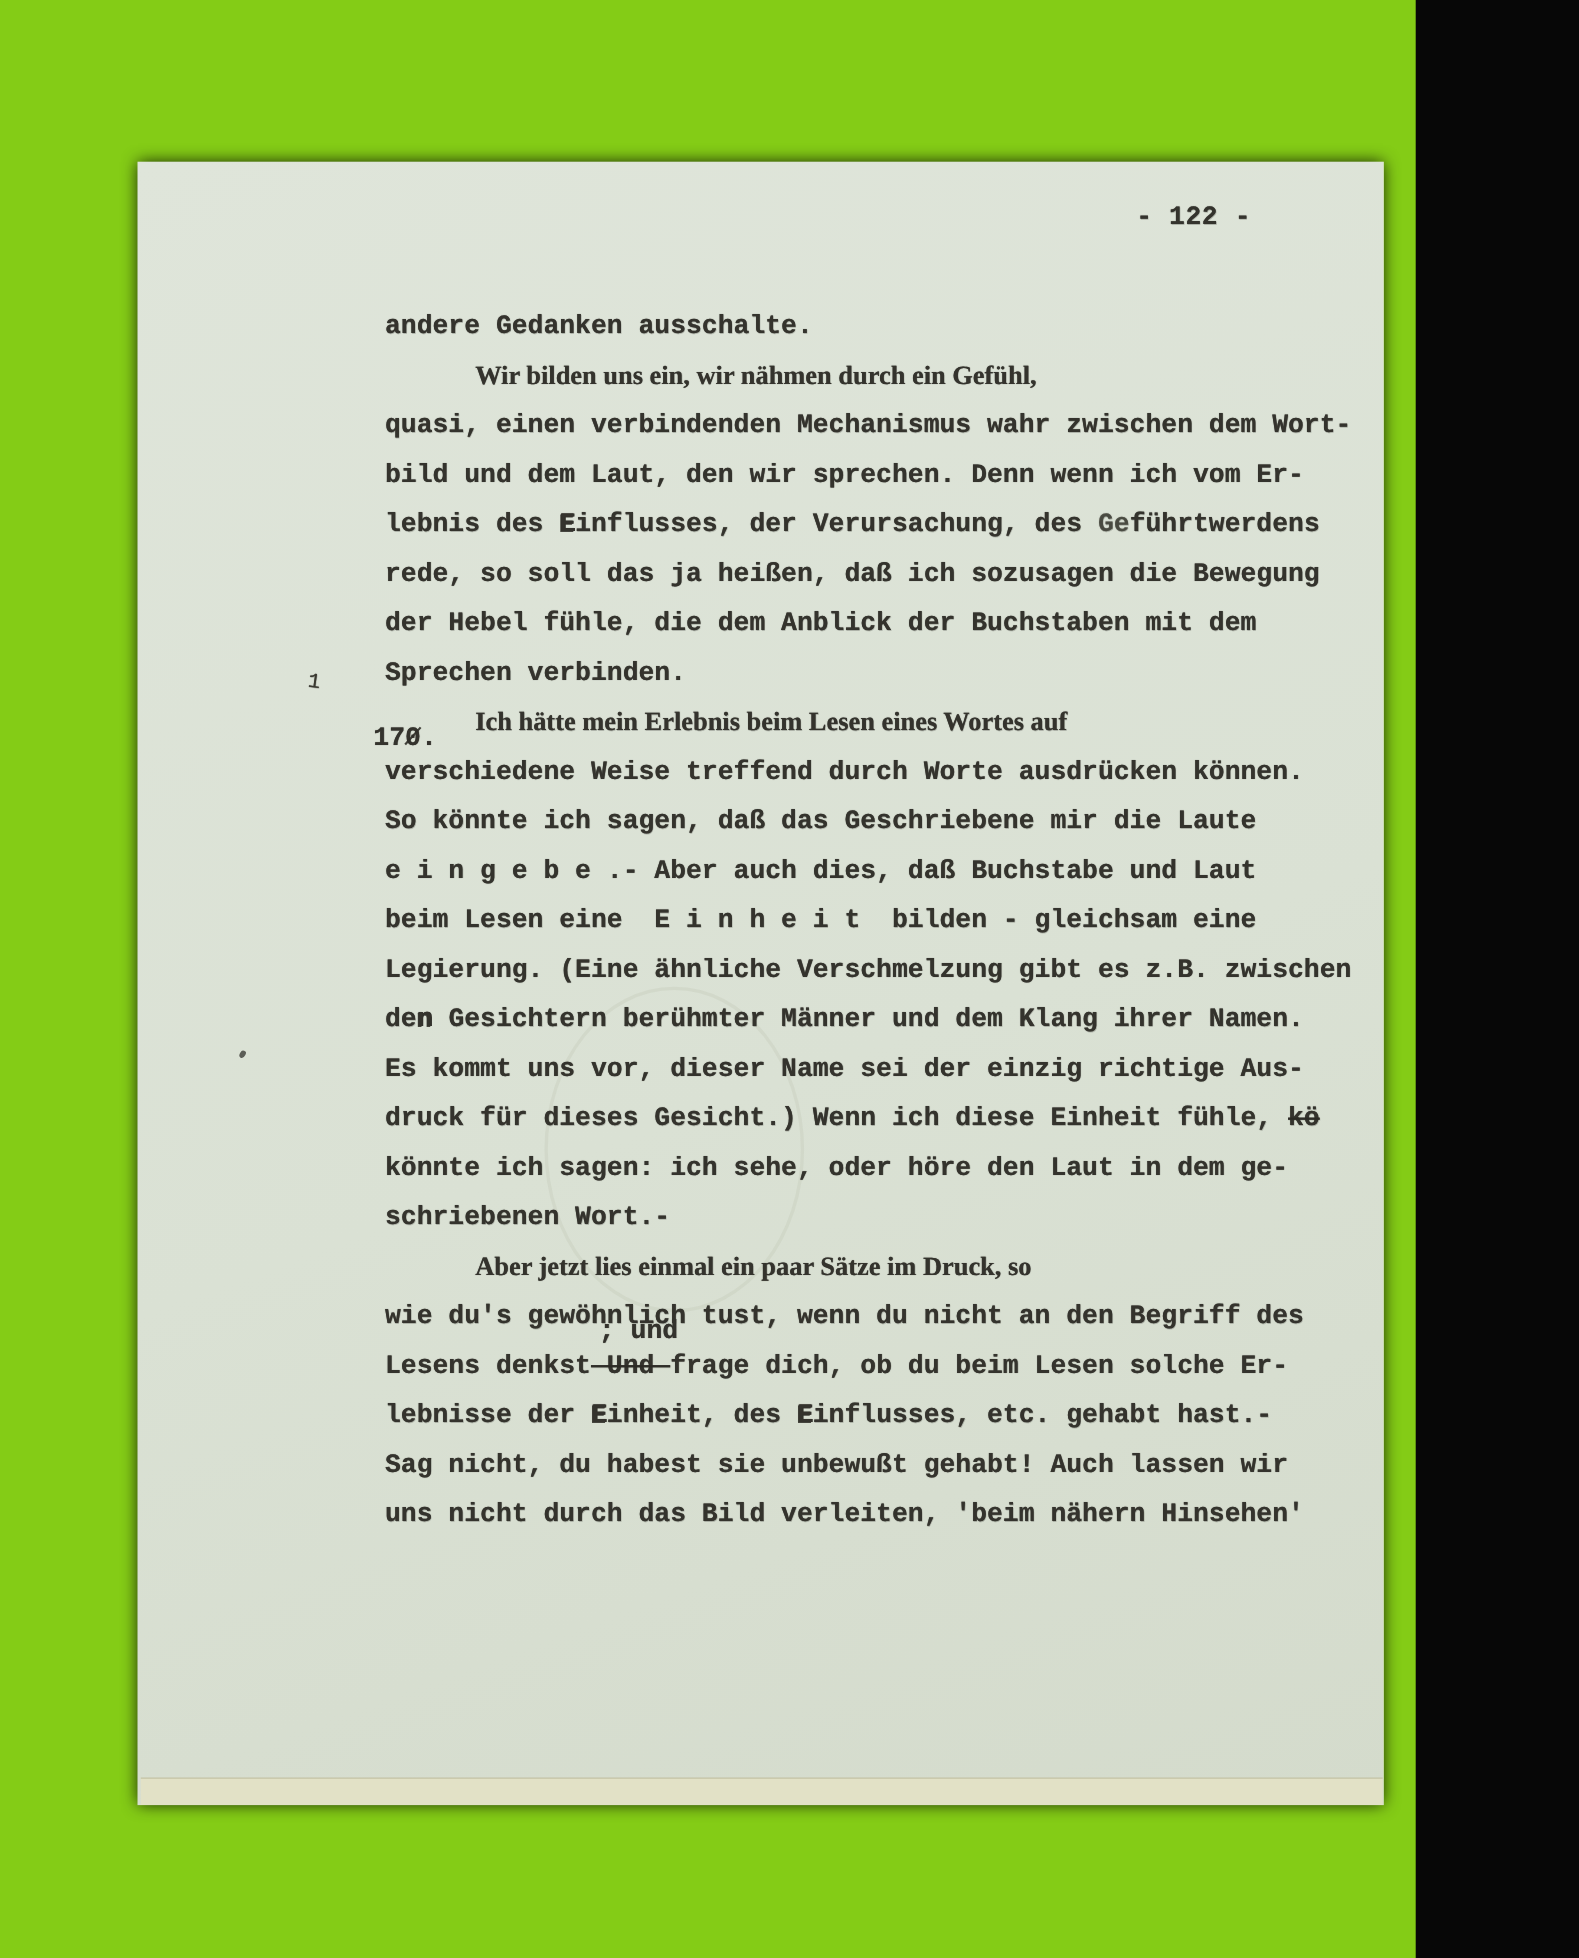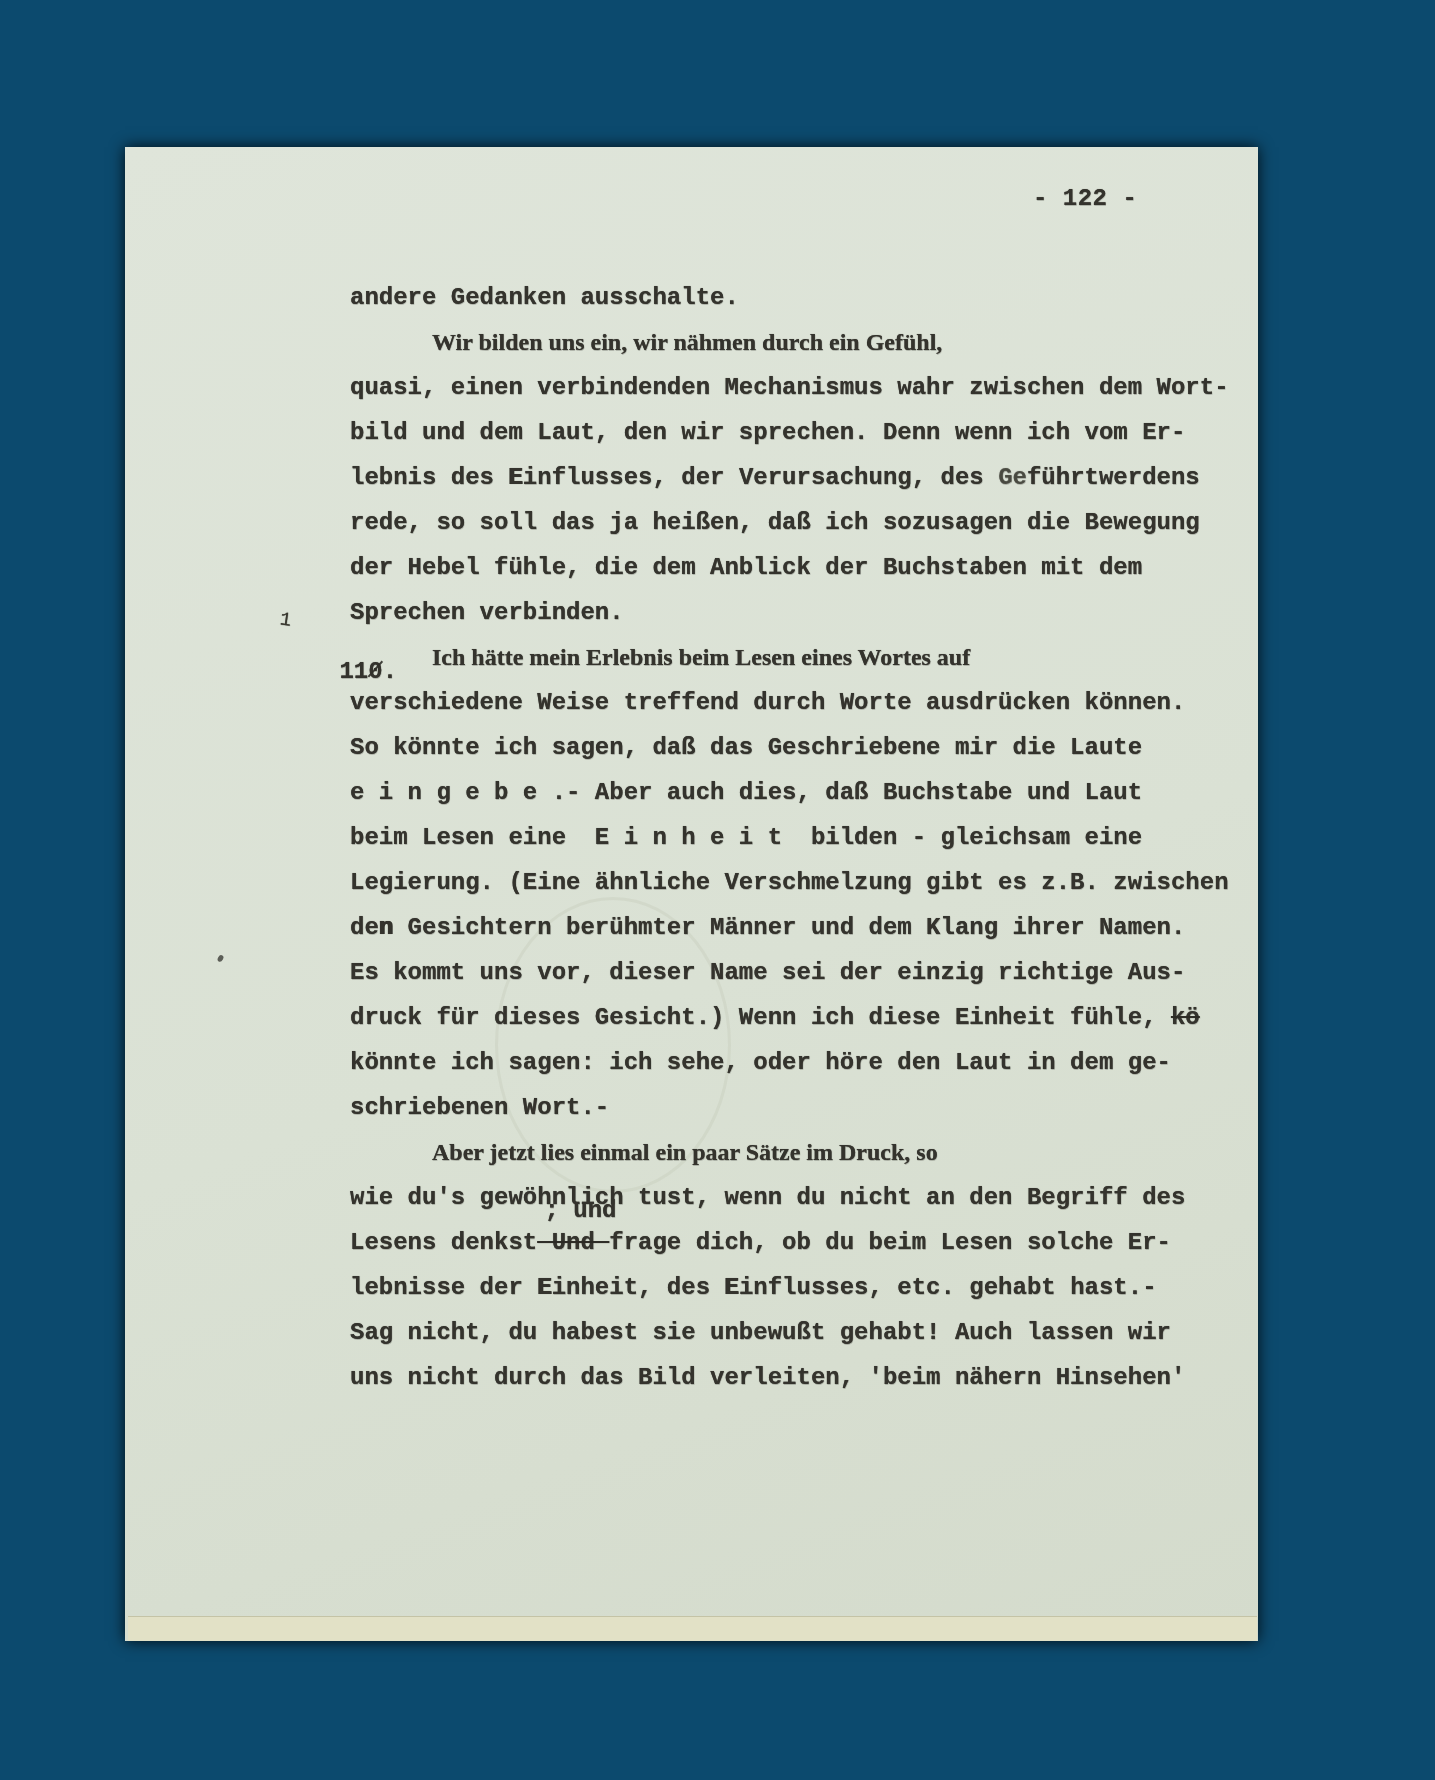--- a/index.html
+++ b/index.html
@@ -2,23 +2,23 @@
 <html><head>
 <meta charset="utf-8">
 <style>
   html, body {
     margin: 0;
     padding: 0;
     background: #070707;
   }
   .stage {
     position: relative;
-    width: 1435px;
+    width: 1287px;
     height: 1780px;
-    background: #0c4a6e;
+    background: #84cc16;
     overflow: hidden;
     font-family: "Liberation Mono", "DejaVu Sans Mono", monospace;
   }
   .paper {
     position: absolute;
     left: 125px;
     top: 147px;
     width: 1133px;
     height: 1494px;
     background: linear-gradient(160deg, #dfe5da 0%, #dae1d4 55%, #d4dbcc 100%);
@@ -128,21 +128,21 @@
 
 <div class="stage">
   <div class="paper">
 
     <div class="watermark"></div>
     <div class="ink-speck"></div>
 
     <div class="typed page-number">- 122 -</div>
 
     <div class="typed margin-ref">
-      <span>11</span><span class="slashed">0</span><span>.</span>
+      <span>17</span><span class="slashed">0</span><span>.</span>
       <span class="margin-mark">1</span>
     </div>
 
     <div class="typed text-block"><div class="line"><span class="seg s-n">andere Gedanken ausschalte.</span></div><div class="line indent"><span class="seg s-n">Wir bilden uns ein, wir nähmen durch ein Gefühl,</span></div><div class="line"><span class="seg s-n">quasi, einen verbindenden Mechanismus wahr zwischen dem Wort-</span></div><div class="line"><span class="seg s-n">bild und dem Laut, den wir sprechen. Denn wenn ich vom Er-</span></div><div class="line"><span class="seg s-n">lebnis des </span><span class="seg s-ov">E</span><span class="seg s-n">influsses, der Verursachung, des </span><span class="seg s-ft">Ge</span><span class="seg s-n">führtwerdens</span></div><div class="line"><span class="seg s-n">rede, so soll das ja heißen, daß ich sozusagen die Bewegung</span></div><div class="line"><span class="seg s-n">der Hebel fühle, die dem Anblick der Buchstaben mit dem</span></div><div class="line"><span class="seg s-n">Sprechen verbinden.</span></div><div class="line indent"><span class="seg s-n">Ich hätte mein Erlebnis beim Lesen eines Wortes auf</span></div><div class="line"><span class="seg s-n">verschiedene Weise treffend durch Worte ausdrücken können.</span></div><div class="line"><span class="seg s-n">So könnte ich sagen, daß das Geschriebene mir die Laute</span></div><div class="line"><span class="seg s-n">e i n g e b e .- Aber auch dies, daß Buchstabe und Laut</span></div><div class="line"><span class="seg s-n">beim Lesen eine  E i n h e i t  bilden - gleichsam eine</span></div><div class="line"><span class="seg s-n">Legierung. (Eine ähnliche Verschmelzung gibt es z.B. zwischen</span></div><div class="line"><span class="seg s-n">de</span><span class="seg s-ov">n</span><span class="seg s-n"> Gesichtern berühmter Männer und dem Klang ihrer Namen.</span></div><div class="line"><span class="seg s-n">Es kommt uns vor, dieser Name sei der einzig richtige Aus-</span></div><div class="line"><span class="seg s-n">druck für dieses Gesicht.) Wenn ich diese Einheit fühle, </span><span class="seg s-st">kö</span></div><div class="line"><span class="seg s-n">könnte ich sagen: ich sehe, oder höre den Laut in dem ge-</span></div><div class="line"><span class="seg s-n">schriebenen Wort.-</span></div><div class="line indent"><span class="seg s-n">Aber jetzt lies einmal ein paar Sätze im Druck, so</span></div><div class="line"><span class="seg s-n">wie du's gewöhnlich tust, wenn du nicht an den Begriff des</span></div><div class="line"><span class="seg s-n">Lesens denkst</span><span class="seg s-st"> Und </span><span class="seg s-n">frage dich, ob du beim Lesen solche Er-</span><span class="insert-above" style="left: 13.5ch;">; und</span></div><div class="line"><span class="seg s-n">lebnisse der </span><span class="seg s-ov">E</span><span class="seg s-n">inheit, des </span><span class="seg s-ov">E</span><span class="seg s-n">influsses, etc. gehabt hast.-</span></div><div class="line"><span class="seg s-n">Sag nicht, du habest sie unbewußt gehabt! Auch lassen wir</span></div><div class="line"><span class="seg s-n">uns nicht durch das Bild verleiten, 'beim nähern Hinsehen'</span></div></div>
 
     <div class="paper-edge"></div>
   </div>
 </div>
 
 </body></html>

